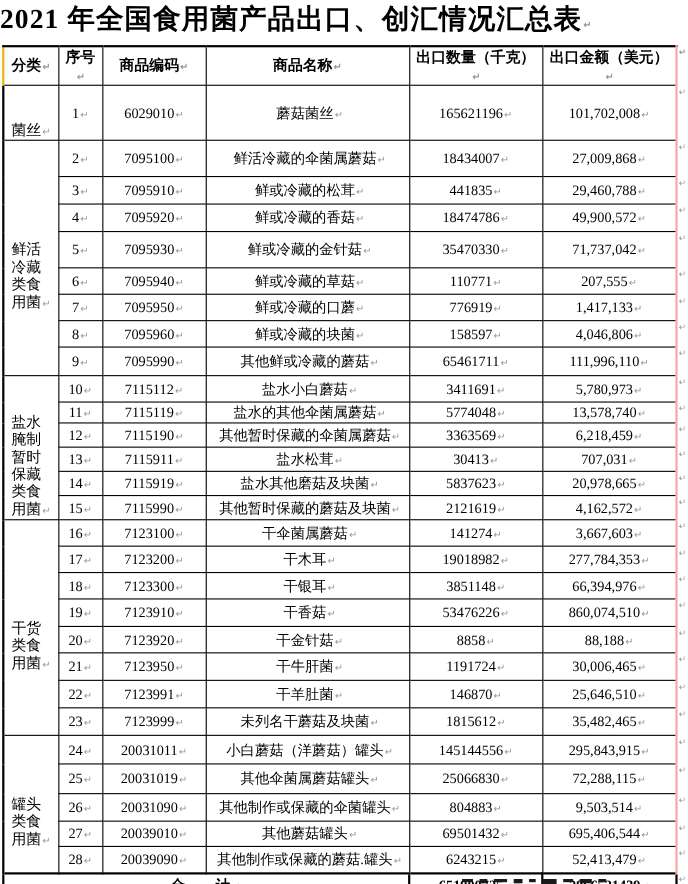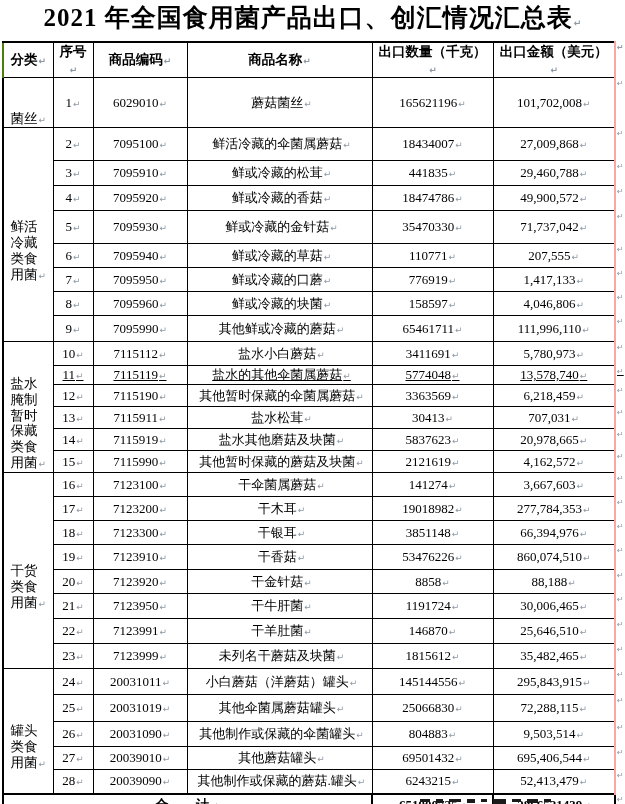--- a/index.html
+++ b/index.html
@@ -6,21 +6,20 @@
   html, body {
     width: 625px; height: 804px;
     background: #ffffff;
     overflow: hidden;
     font-family: "Liberation Serif", "DejaVu Serif", serif;
     color: #000;
   }
   .page { position: relative; width: 625px; height: 804px; }
 
   .title {
-    text-align: center;
     font-size: 25px;
     font-weight: bold;
     line-height: 36px;
     letter-spacing: 1px;
     white-space: nowrap;
   }
   .title .m { font-size: 9px; letter-spacing: 0; }
 
   table {
     border-collapse: collapse;
@@ -36,21 +35,21 @@
     vertical-align: middle;
     overflow: hidden;
     font-weight: normal;
   }
   thead th { font-weight: bold; font-size: 13.5px; }
   thead tr { height: 30px; }
   thead th { border-top: 2px solid #000; }
 
   .cat   { border-left: 2px solid #000; font-size: 13.5px; }
   .cat-text { white-space: pre-line; line-height: 1.18; display: inline-block; text-align: left; margin-top: 33px; }
-  th.h-cat { border-left: 2px solid #4d7c0f; }
+  th.h-cat { border-left: 2px solid #eab308; }
   .name  { text-align: center; padding-left: 6px; }
   .amt, th.h-amt { border-right: 2px solid #fca5a5; }
 
   .rowmark, th.rowmark {
     border: none;
     background: transparent;
     vertical-align: top;
     text-align: left;
     padding: 1px 0 0 1px;
     font-size: 8px;
@@ -200,21 +199,21 @@
 保藏
 类食
 用菌</span><span class="m">↵</span></td>
           <td class="seq"><span>10</span><span class="m">↵</span></td>
           <td class="code"><span>7115112</span><span class="m">↵</span></td>
           <td class="name"><span>盐水小白蘑菇</span><span class="m">↵</span></td>
           <td class="qty"><span>3411691</span><span class="m">↵</span></td>
           <td class="amt"><span>5,780,973</span><span class="m">↵</span></td>
           <td class="rowmark">↵</td>
         </tr>
-        <tr style="height: 17px; text-decoration: underline;">
+        <tr style="height: 17px;">
           <td class="seq"><span>11</span><span class="m">↵</span></td>
           <td class="code"><span>7115119</span><span class="m">↵</span></td>
           <td class="name"><span>盐水的其他伞菌属蘑菇</span><span class="m">↵</span></td>
           <td class="qty"><span>5774048</span><span class="m">↵</span></td>
           <td class="amt"><span>13,578,740</span><span class="m">↵</span></td>
           <td class="rowmark">↵</td>
         </tr>
         <tr style="height: 22px;">
           <td class="seq"><span>12</span><span class="m">↵</span></td>
           <td class="code"><span>7115190</span><span class="m">↵</span></td>

